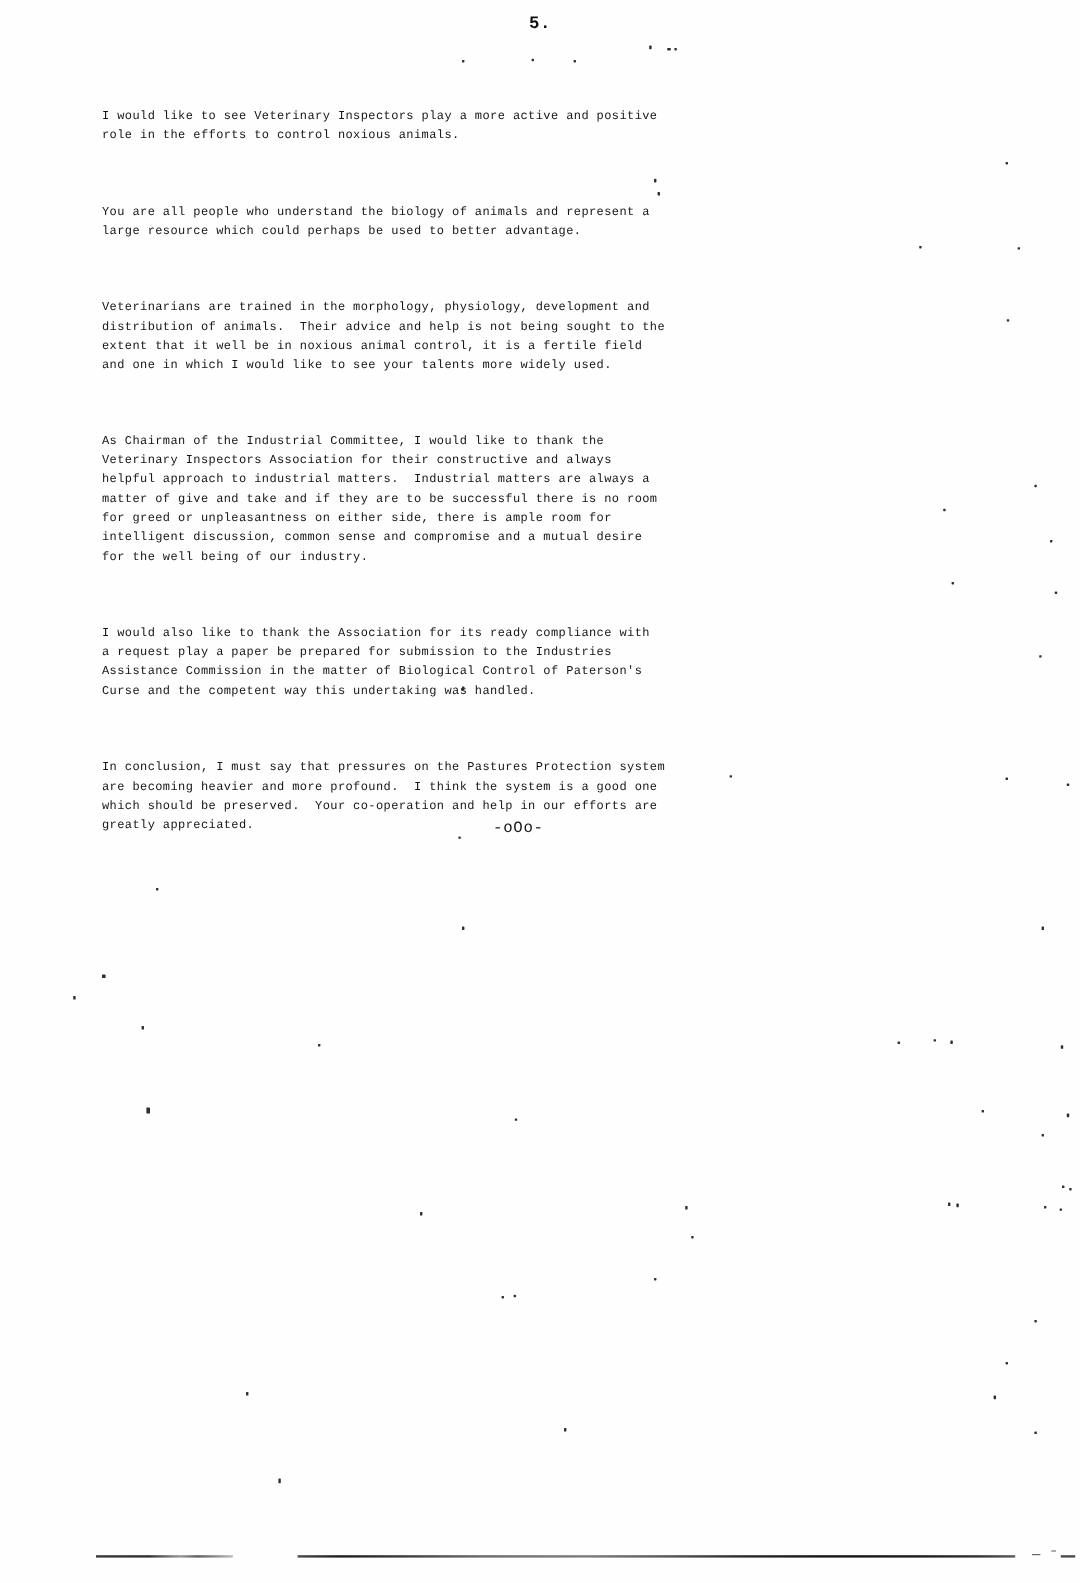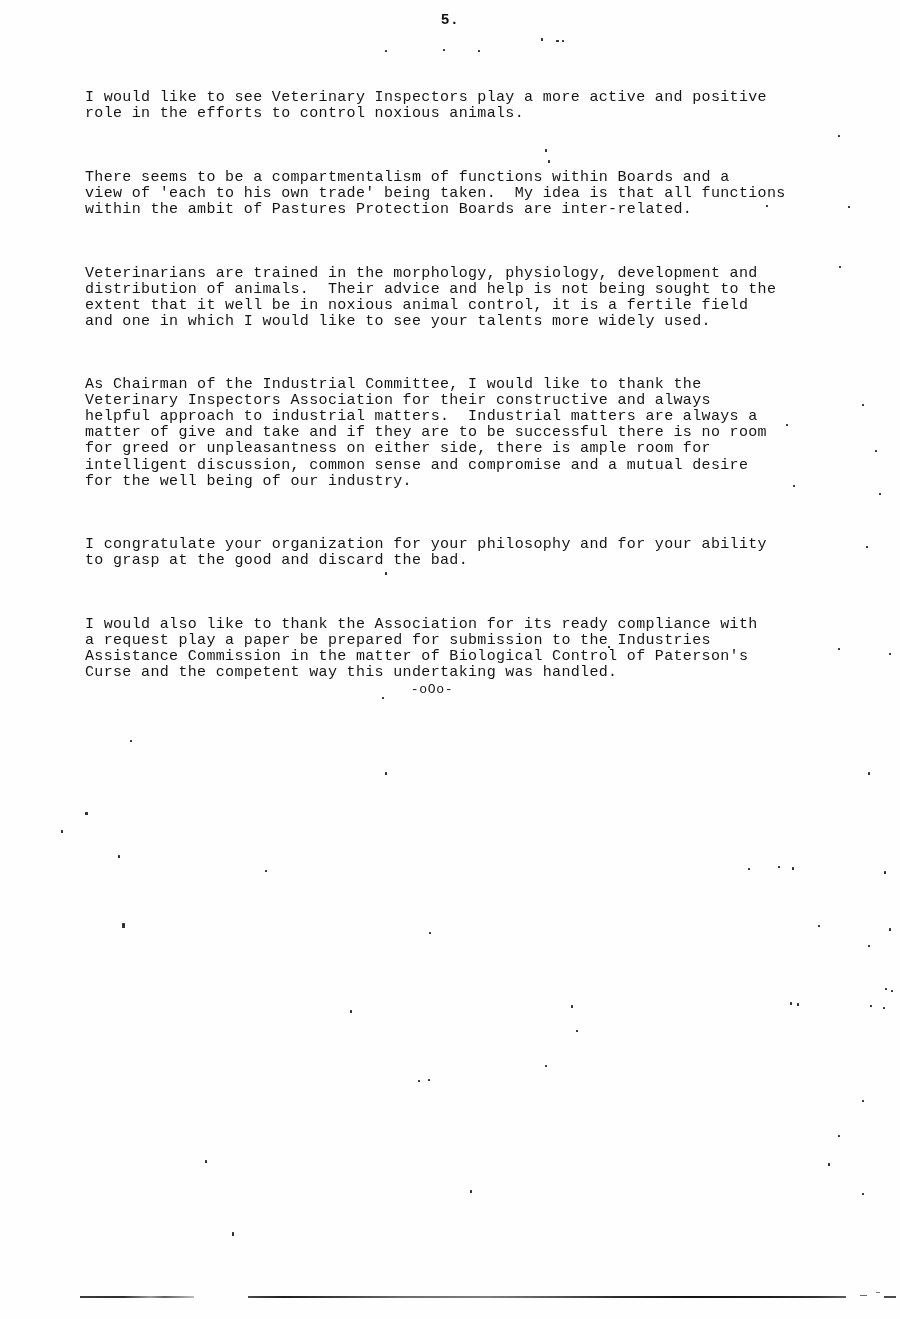--- a/index.html
+++ b/index.html
@@ -29,21 +29,21 @@
     font-weight: 600;
     color: #101010;
   }
 
   
   .body-text {
     position: absolute;
     left: 85px;
     top: 58px;
     width: 760px;
-    font-size: 15px;
+    font-size: 10px;
     line-height: 16.05px;
     letter-spacing: 0.34px;
     white-space: pre-wrap;
     color: #151515;
   }
   .para {
     margin: 0 0 15.5px 0;
     white-space: pre-wrap;
   }
   .para:last-child { margin-bottom: 0; }
@@ -108,40 +108,41 @@
 </head>
 <body>
 
 <div class="page">
 
   <div class="page-number">5.</div>
 
   <div class="body-text">
     <p class="para">I would like to see Veterinary Inspectors play a more active and positive
 role in the efforts to control noxious animals.</p>
-    <p class="para">There seems to be a compartmentalism of functions within Boards and a
-view of 'each to his own trade' being taken.  My idea is that all functions
-within the ambit of Pastures Protection Boards are inter-related.</p>
+    <p class="para">You are all people who understand the biology of animals and represent a
+large resource which could perhaps be used to better advantage.</p>
     <p class="para">Veterinarians are trained in the morphology, physiology, development and
 distribution of animals.  Their advice and help is not being sought to the
 extent that it well be in noxious animal control, it is a fertile field
 and one in which I would like to see your talents more widely used.</p>
     <p class="para">As Chairman of the Industrial Committee, I would like to thank the
 Veterinary Inspectors Association for their constructive and always
 helpful approach to industrial matters.  Industrial matters are always a
 matter of give and take and if they are to be successful there is no room
 for greed or unpleasantness on either side, there is ample room for
 intelligent discussion, common sense and compromise and a mutual desire
 for the well being of our industry.</p>
-    <p class="para">I congratulate your organization for your philosophy and for your ability
-to grasp at the good and discard the bad.</p>
     <p class="para">I would also like to thank the Association for its ready compliance with
 a request play a paper be prepared for submission to the Industries
 Assistance Commission in the matter of Biological Control of Paterson's
 Curse and the competent way this undertaking was handled.</p>
+    <p class="para">In conclusion, I must say that pressures on the Pastures Protection system
+are becoming heavier and more profound.  I think the system is a good one
+which should be preserved.  Your co-operation and help in our efforts are
+greatly appreciated.</p>
   </div>
 
   <div class="end-mark">-oOo-</div>
 
   <div class="rule rule-left"></div>
   <div class="rule rule-main"></div>
   <div class="rule rule-dash-a"></div>
   <div class="rule rule-dash-b"></div>
   <div class="rule rule-dash-c"></div>
 

